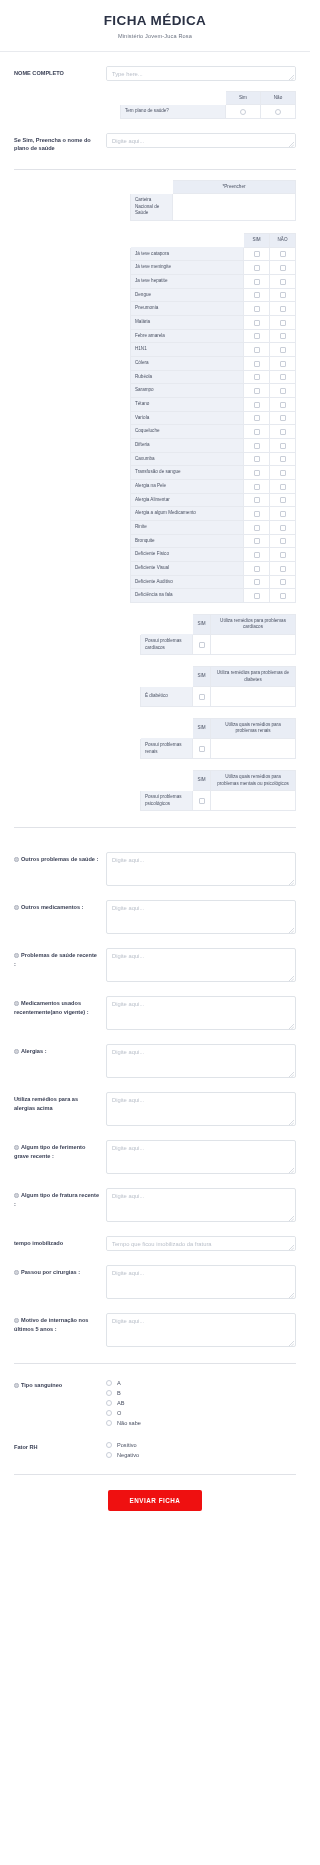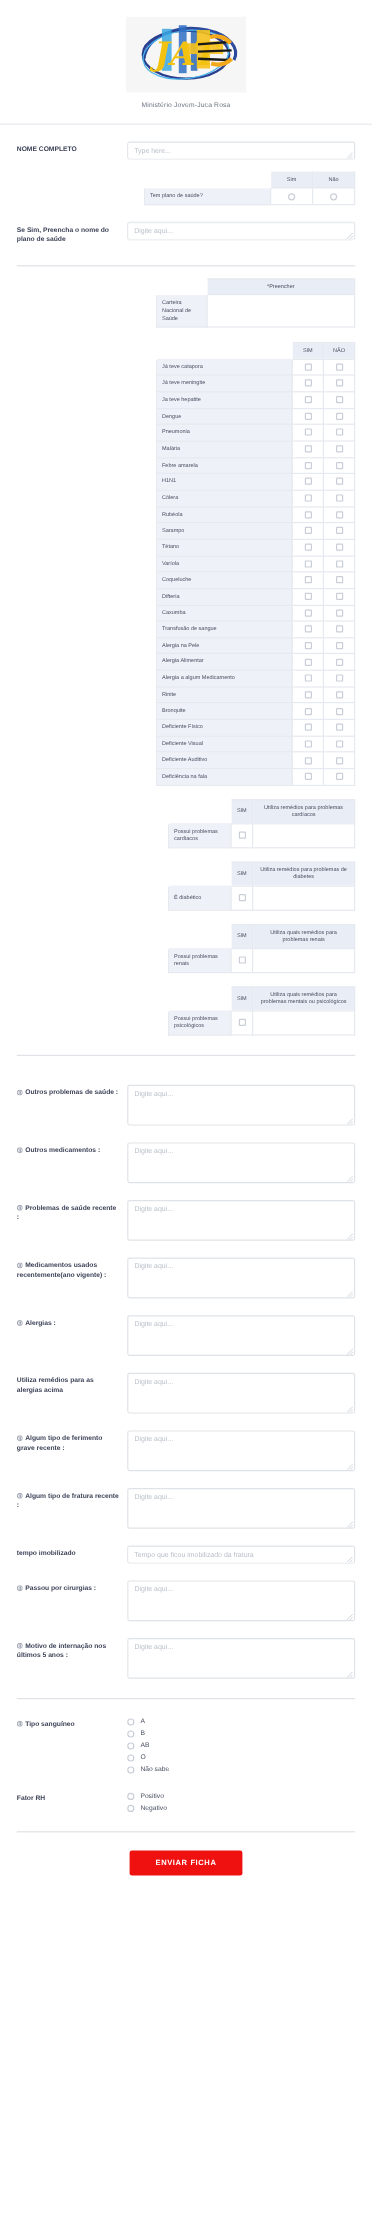--- a/index.html
+++ b/index.html
@@ -194,42 +194,21 @@
     letter-spacing: .5px;
     padding: 7px 22px;
     cursor: pointer;
   }
   .spacer-lg { height: 10px; }
 </style>
 </head>
 <body>
 
 <div class="header">
-  <div class="logo-box">
-    <svg class="logo-svg" viewBox="0 0 200 126" xmlns="http://www.w3.org/2000/svg" aria-hidden="true">
-      <rect width="200" height="126" fill="#f6f6f7"></rect>
-      <g>
-        <path d="M30 70 C35 30 90 12 135 22 C172 30 190 52 180 72" fill="none" stroke="#2b4a9b" stroke-width="5"></path>
-        <ellipse cx="100" cy="63" rx="72" ry="40" fill="none" stroke="#2a3f8f" stroke-width="4"></ellipse>
-        <ellipse cx="100" cy="63" rx="72" ry="40" fill="none" stroke="#4ab3e8" stroke-width="2" transform="rotate(-8 100 63)"></ellipse>
-        <rect x="60" y="20" width="16" height="70" fill="#3aa7e0" opacity=".85"></rect>
-        <rect x="88" y="14" width="13" height="80" fill="#2f6fc4" opacity=".85"></rect>
-        <rect x="108" y="24" width="11" height="66" fill="#1f5fb0" opacity=".8"></rect>
-        <path d="M118 22 L140 22 L140 44 L162 44 L162 62 L140 62 L140 86 L118 86 L118 62 L98 62 L98 44 L118 44 Z" fill="#f6c21c" opacity=".9"></path>
-        <text x="48" y="80" font-family="DejaVu Serif, serif" font-size="54" font-style="italic" font-weight="bold" fill="#f3c10f">JAT</text>
-        <g stroke="#1a1a1a" stroke-width="4" fill="none">
-          <path d="M120 46 L172 42"></path>
-          <path d="M120 58 L176 56"></path>
-          <path d="M120 70 L170 72"></path>
-        </g>
-        <path d="M140 34 C152 30 166 34 174 44" fill="none" stroke="#f3a81c" stroke-width="7"></path>
-        <path d="M142 78 C156 82 168 78 176 70" fill="none" stroke="#f3a81c" stroke-width="7"></path>
-      </g>
-    </svg>
-  </div>
+  <h1 class="form-title">FICHA MÉDICA</h1>
   <p class="form-sub">Ministério Jovem-Juca Rosa</p>
 </div>
 
 <div class="field-row">
   <div class="field-label">NOME COMPLETO</div>
   <div class="field-control">
     <div class="ta-wrap">
       <textarea class="ta h1" placeholder="Type here..." style=""></textarea>
       <svg class="resize-grip" viewBox="0 0 6 6">
           <path d="M6 0 L0 6 M6 3 L3 6" stroke="#c3c8d2" stroke-width=".8" fill="none"></path>

